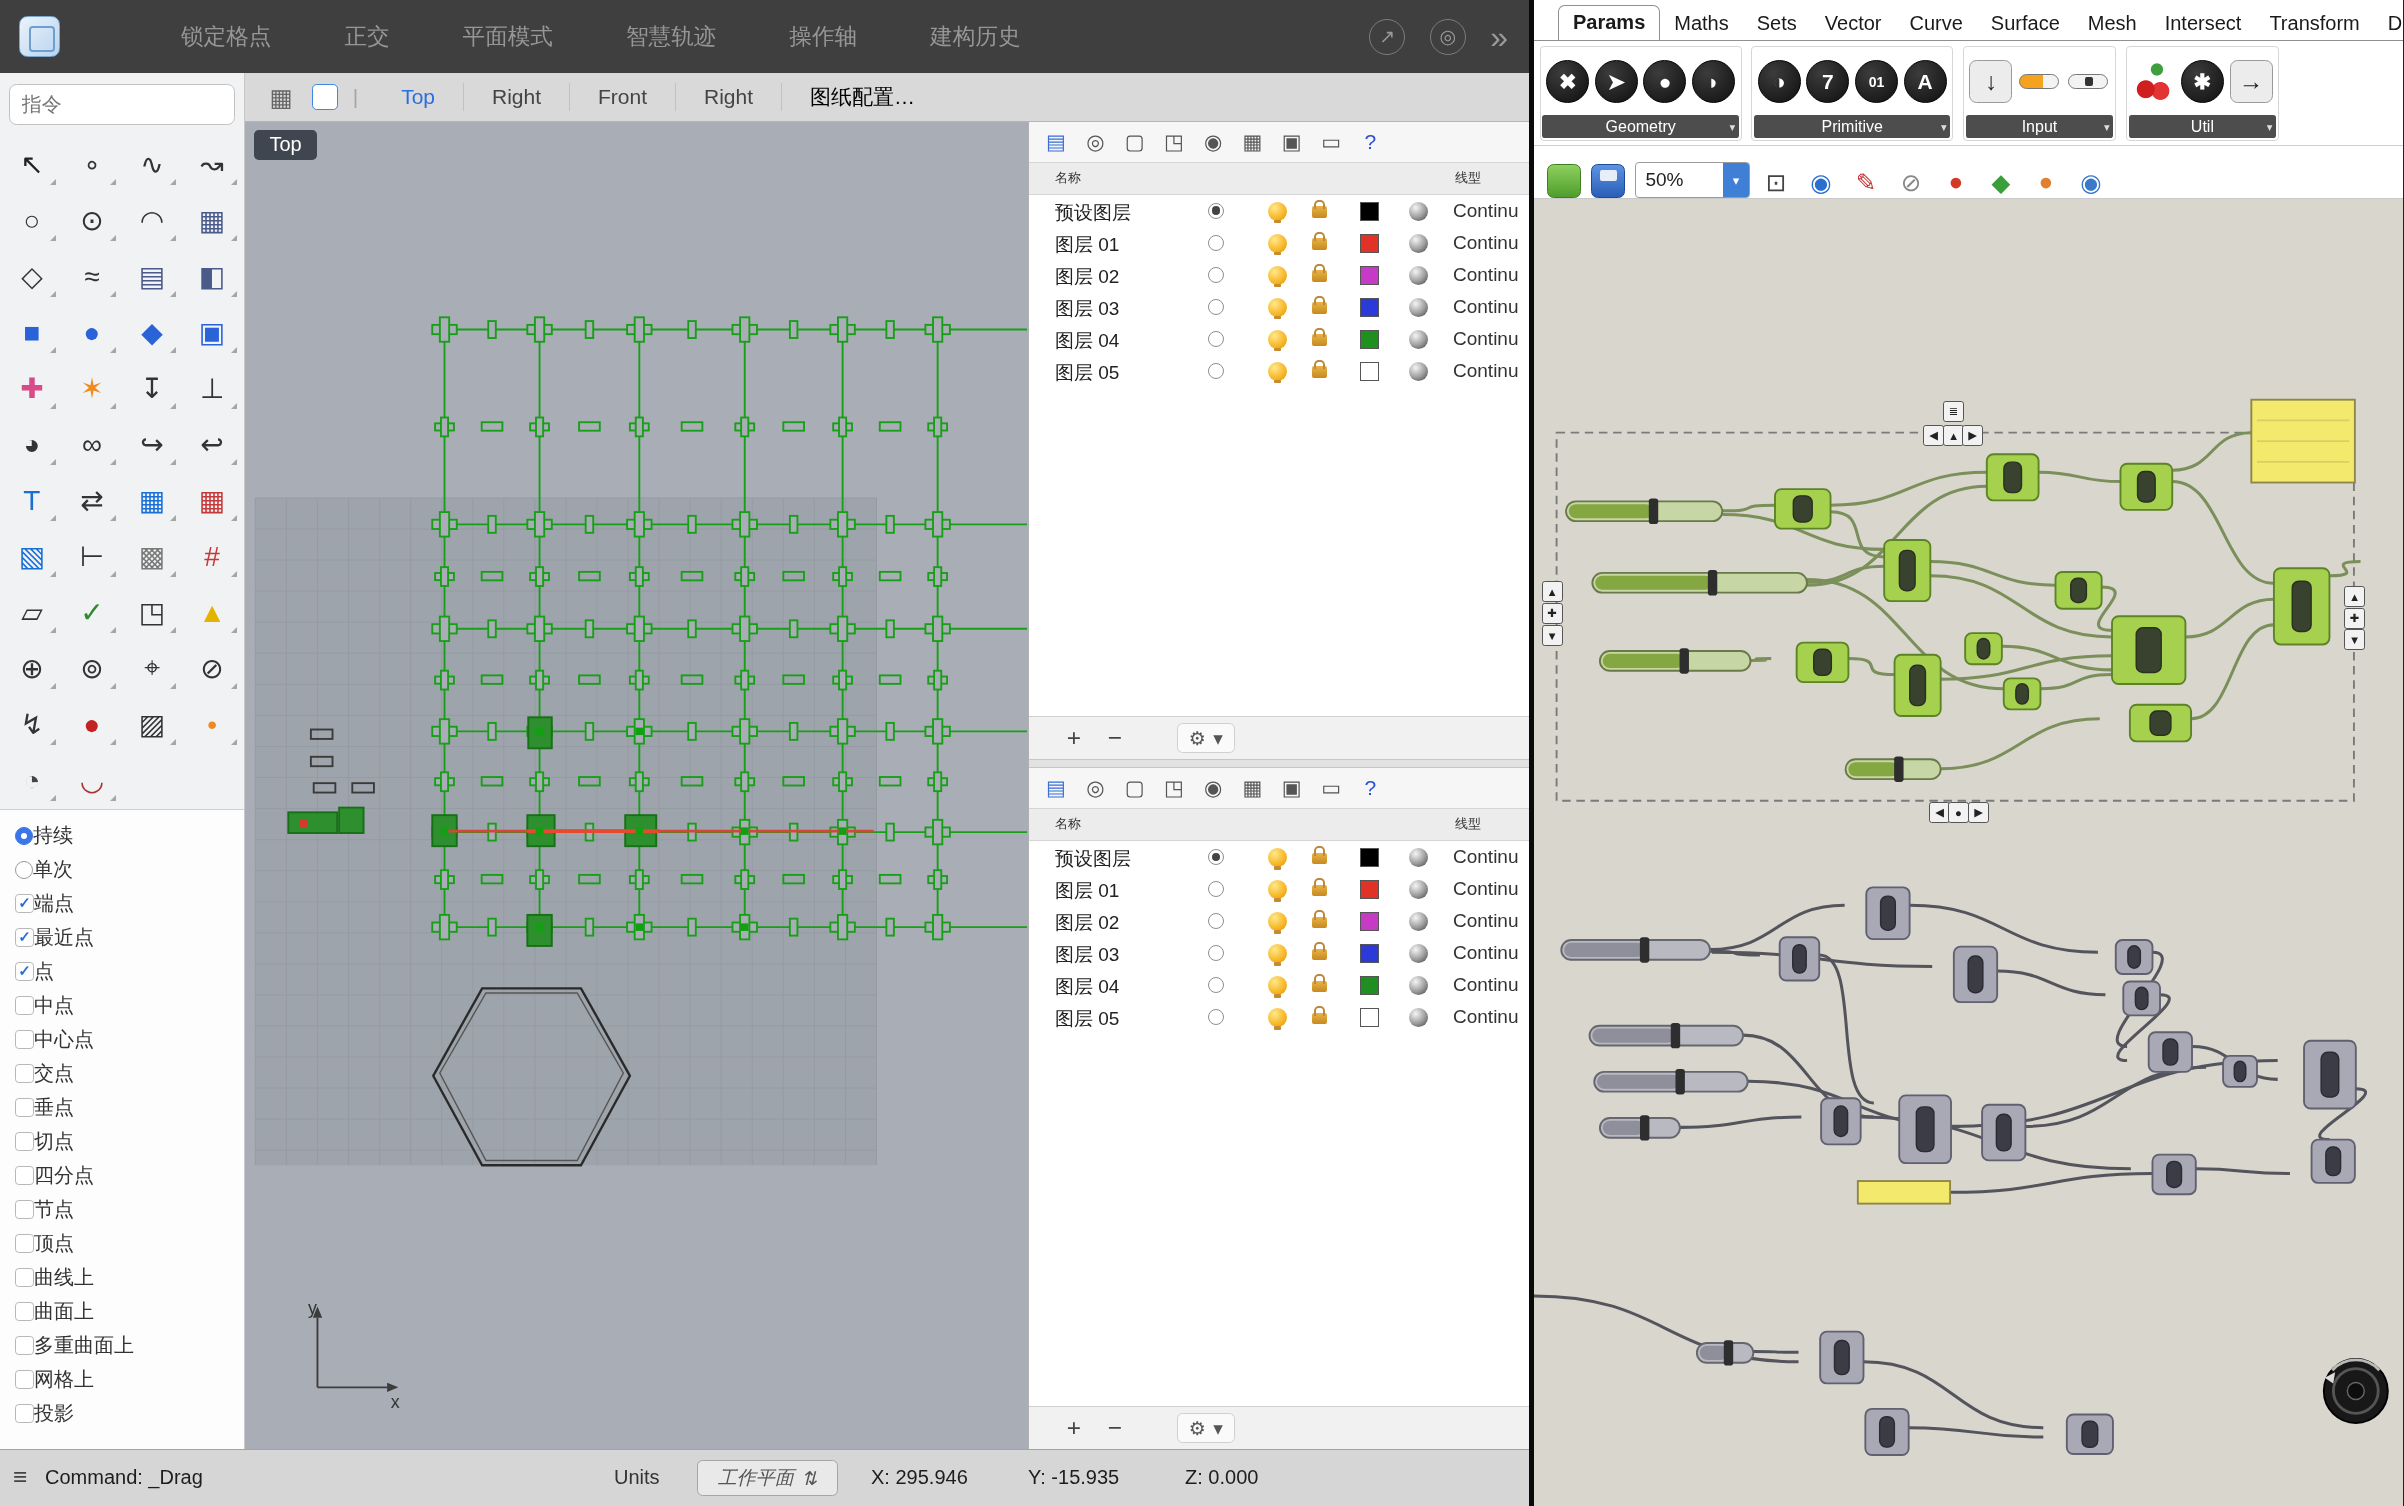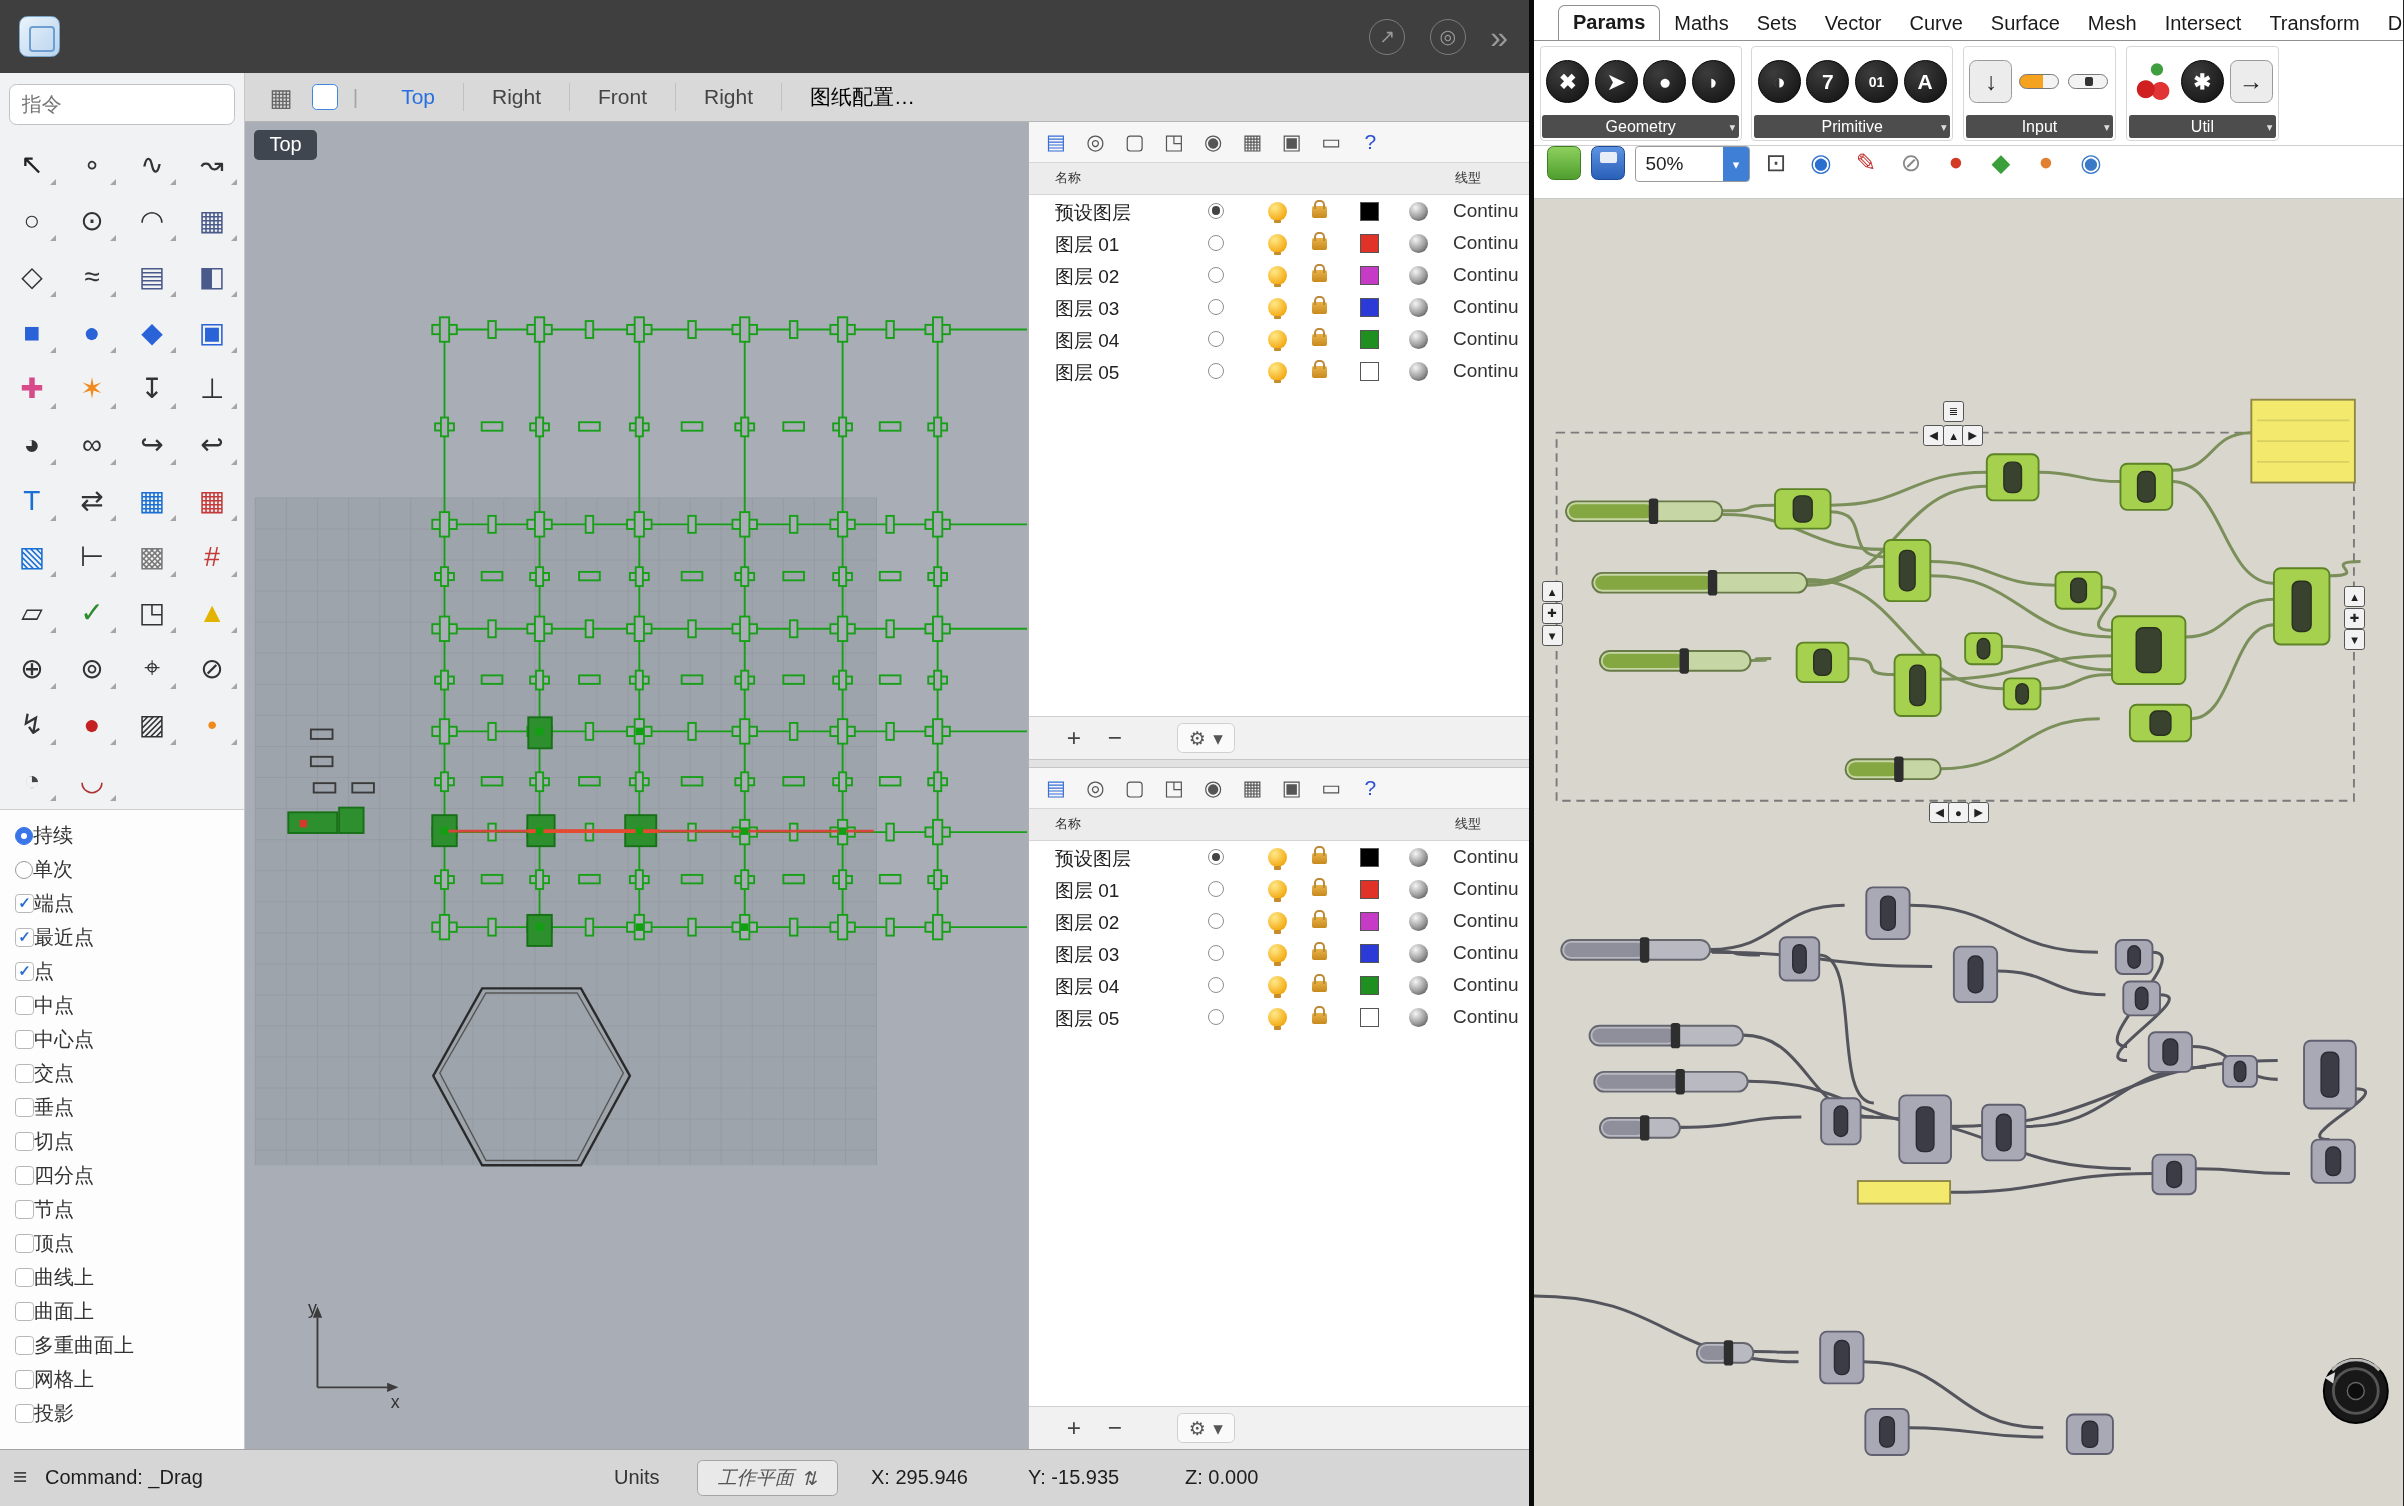--- a/index.html
+++ b/index.html
@@ -120,21 +120,21 @@
     display:flex; align-items:center; justify-content:center; font-size:24.5px; color:#222; }
   .gwrap { width:43px; height:43px; display:flex; align-items:center; justify-content:center; }
   .gbar { width:40px; height:15px; border:0.9px solid #777; border-radius:7.5px;
     background:linear-gradient(90deg,#f5a21e 0 60%, #f3f3f3 60%); }
   .gtog { width:40px; height:15px; border:0.9px solid #777; border-radius:7.5px; background:#f3f3f3; position:relative; }
   .gtog::after { content:""; position:absolute; left:16px; top:1.9px; width:7.5px; height:9.4px; background:#333; border-radius:1.9px; }
   .gcherry { width:43px; height:43px;
     background:radial-gradient(circle at 32% 68%, #cf1f1f 8.5px, rgba(0,0,0,0) 9.4px),
                radial-gradient(circle at 66% 72%, #e23434 8.5px, rgba(0,0,0,0) 9.4px),
                radial-gradient(circle at 58% 22%, #3f9f3f 5.6px, rgba(0,0,0,0) 6.6px); }
-  .gh-toolbar { height:53px; background:#fff; border-bottom:0.9px solid #c9c9c9; display:flex; align-items:flex-start;
+  .gh-toolbar { height:53px; background:#fff; border-bottom:0.9px solid #c9c9c9; display:flex; align-items:flex-end;
     gap:10px; padding-left:13px; flex:0 0 auto; }
   .tbf { width:34px; height:34px; border-radius:6.6px; }
   .tb-folder { background:linear-gradient(180deg,#8ed05e,#4e9e2e); border:0.9px solid #3e7e22; }
   .tb-save { background:linear-gradient(180deg,#5d93e1,#2a5fb8); border:0.9px solid #1d4a96; position:relative; }
   .tb-save::after { content:""; position:absolute; left:7.5px; top:4.7px; width:17px; height:11.3px; background:#e8eef8; border-radius:1.9px; }
   .tb-zoom { width:115px; height:36px; border:0.9px solid #9a9a9a; background:#fff; display:flex; align-items:center;
     font-size:19px; color:#222; border-radius:3.8px; overflow:hidden; }
   .tb-zoom .val { flex:1; padding-left:9.4px; }
   .zbtn { width:26px; height:100%; background:#3f7fd6; color:#fff; display:flex; align-items:center;
     justify-content:center; font-size:13px; }
@@ -146,20 +146,28 @@
 </style>
 </head>
 <body>
 
 <div id="app">
 
   <section id="rhino">
 
     <header class="menubar">
       <div class="logo"></div>
+      <nav class="menu-items" id="menuItems">
+          <span>锁定格点</span>
+          <span>正交</span>
+          <span>平面模式</span>
+          <span>智慧轨迹</span>
+          <span>操作轴</span>
+          <span>建构历史</span>
+        </nav>
       <div class="menu-right" id="menuRight">
           <span class="mcirc">↗</span>
           <span class="mcirc">◎</span>
           <span class="chev">»</span>
         </div>
     </header>
 
     <div class="vtabbar">
       <span class="vt-grid4">▦</span>
       <span class="vt-active"></span>

